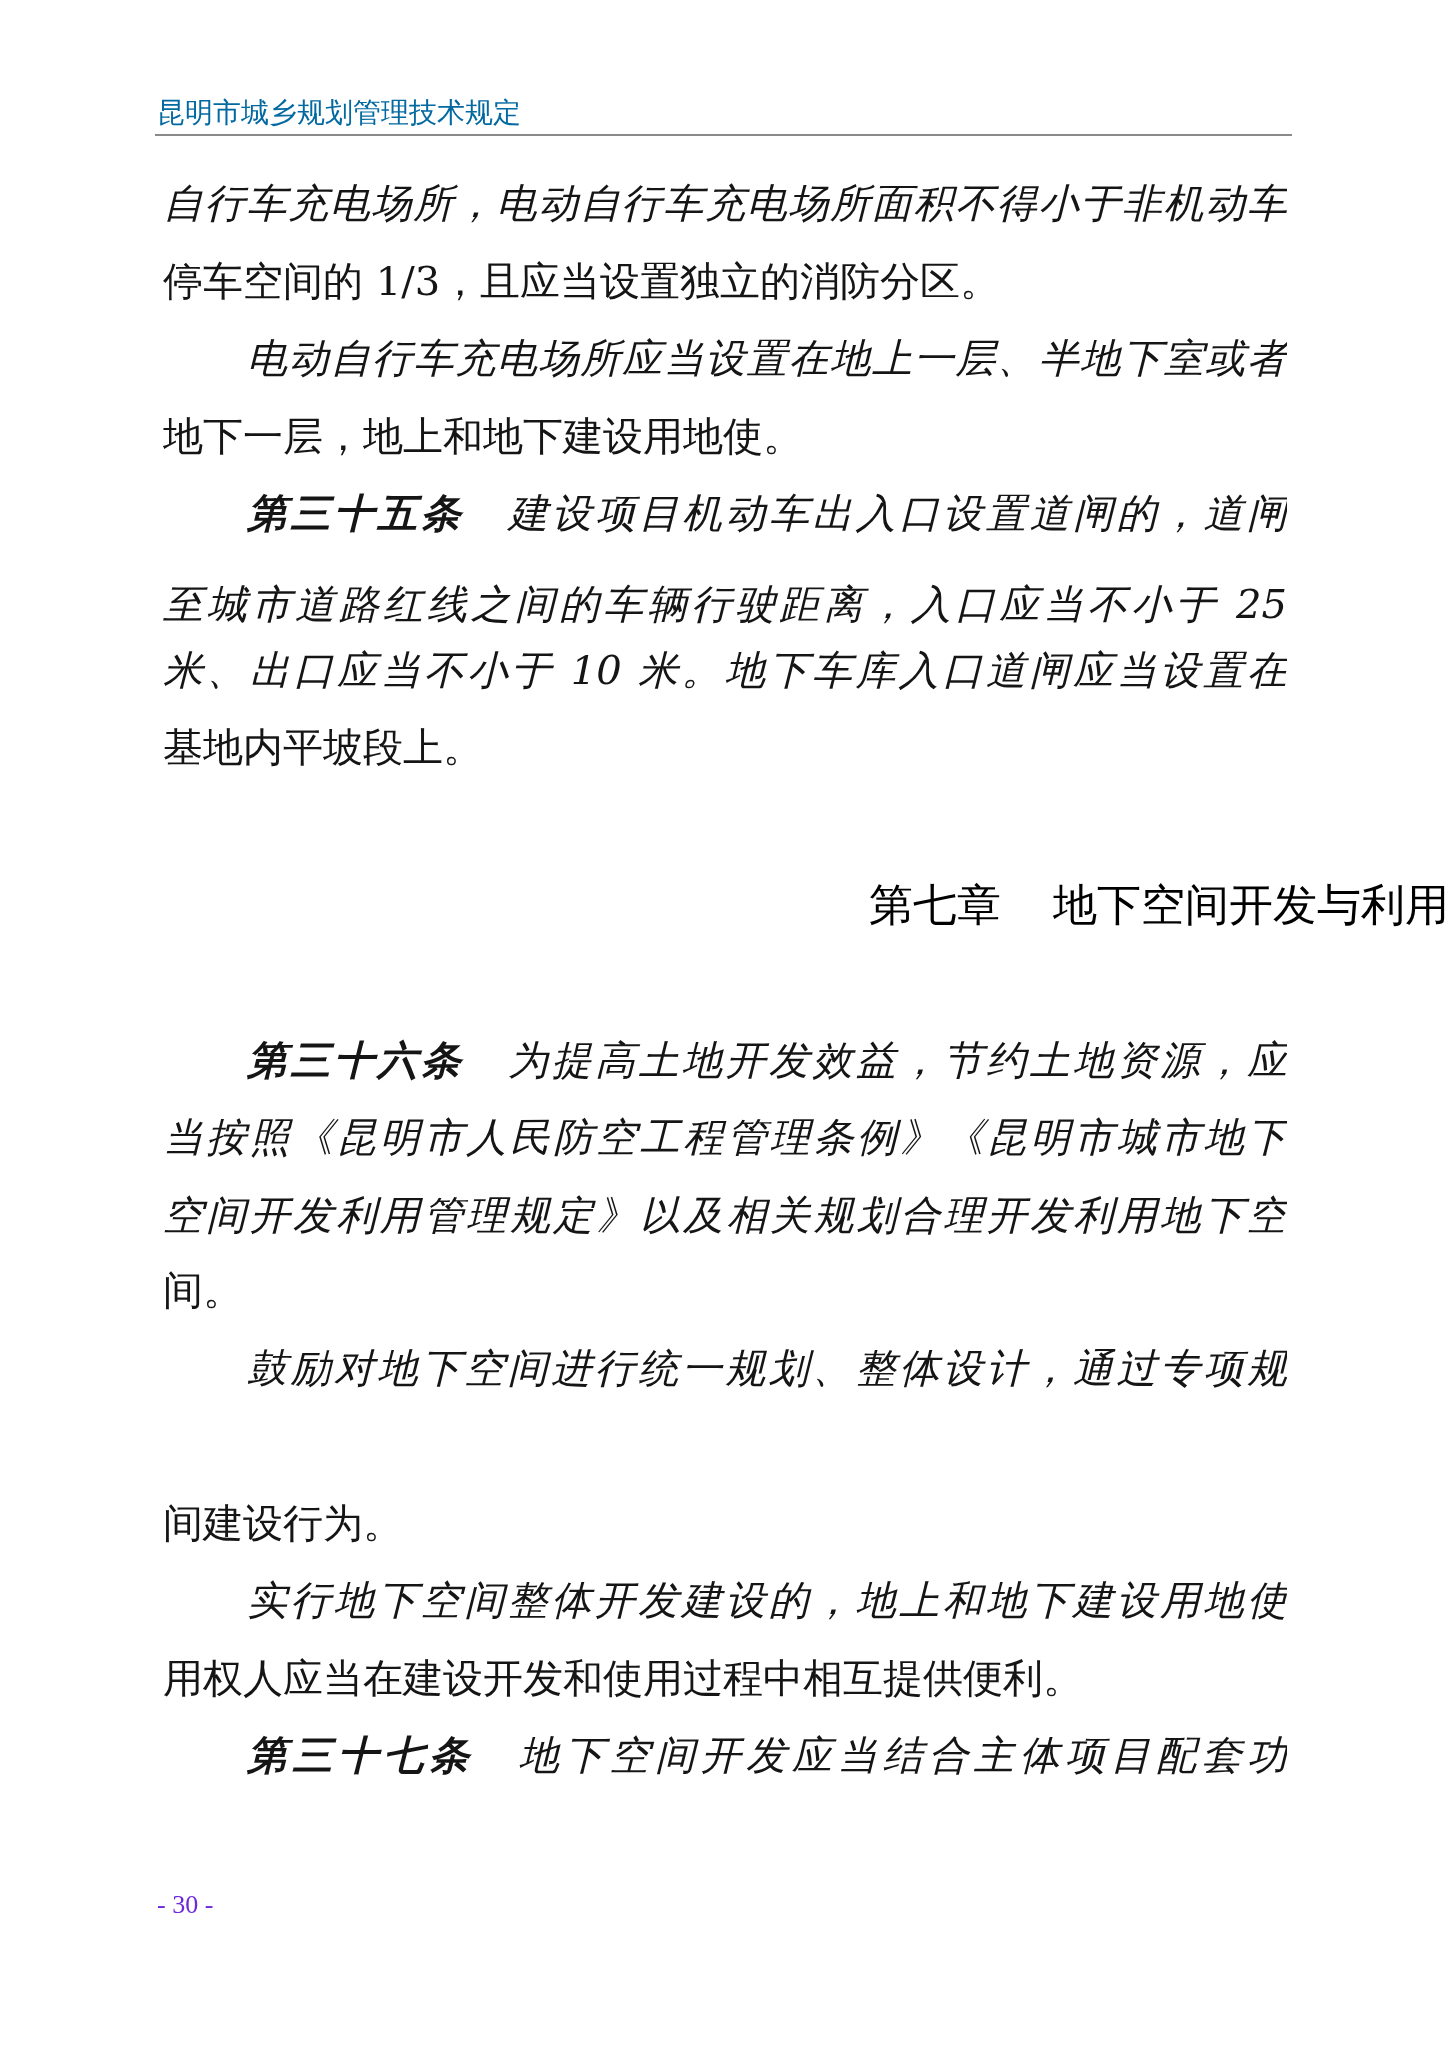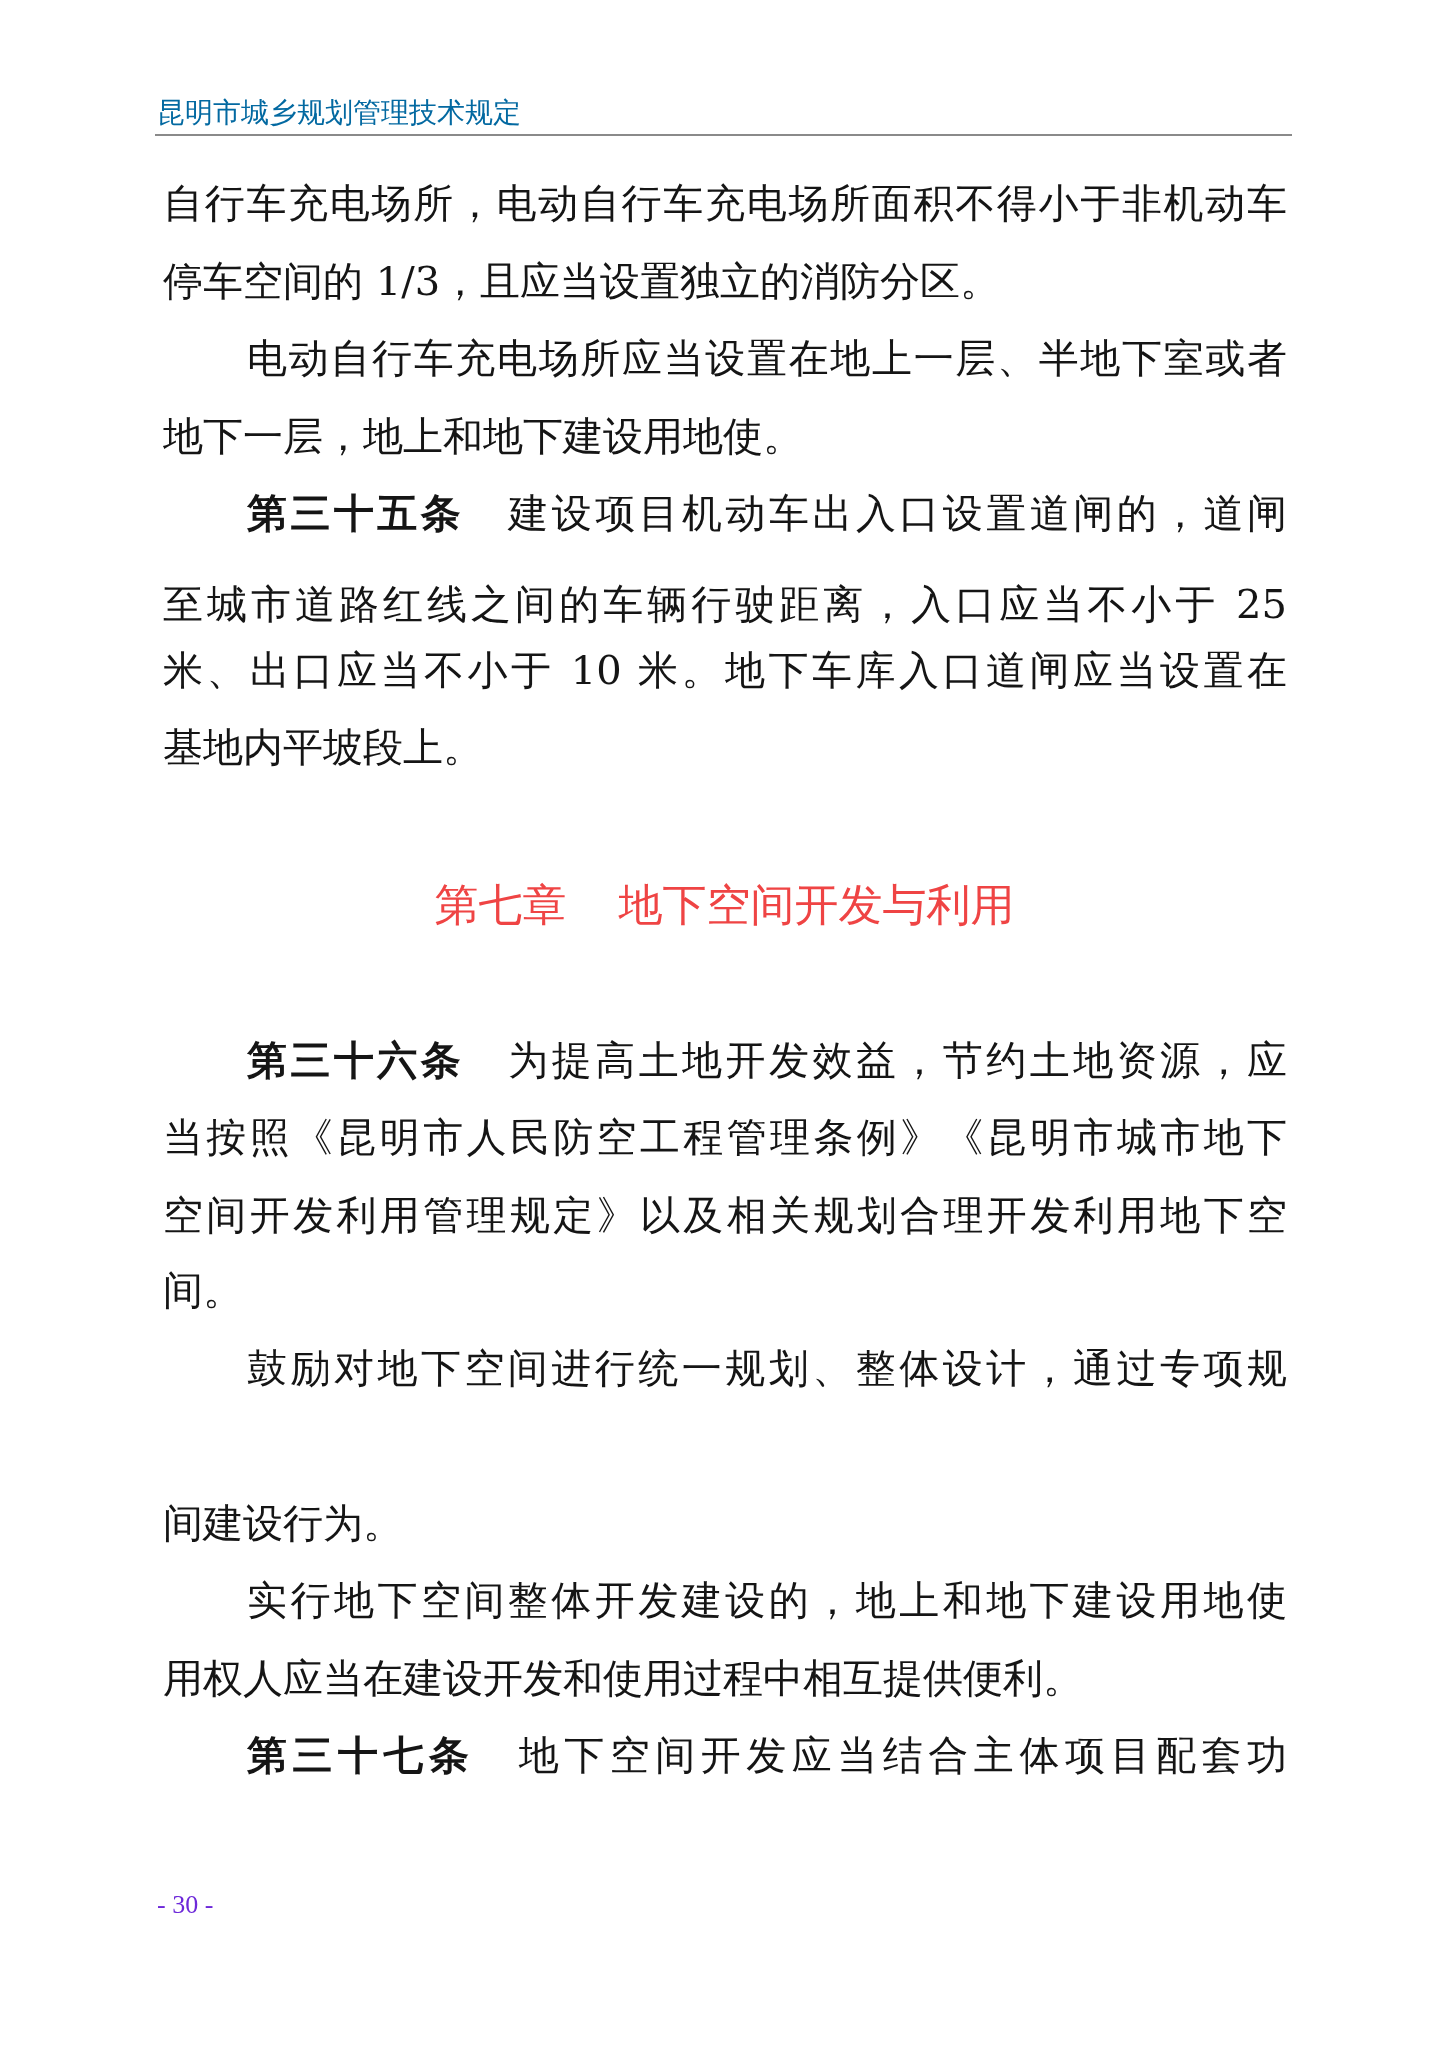--- a/index.html
+++ b/index.html
@@ -48,41 +48,42 @@
     line-height: 48px;
     white-space: nowrap;
     color: #151515;
     font-family: "DejaVu Serif", "Liberation Serif", serif;
   }
   .line.justify {
     text-align: justify;
     text-align-last: justify;
     white-space: normal;
     overflow: hidden;
+    font-style: italic;
   }
   .line.indent {
     left: 247px;
     width: 1040px;
   }
   .line .article-label {
     font-family: "DejaVu Sans", "Liberation Sans", sans-serif;
     font-weight: bold;
     margin-right: 44px;
     margin-top: 23px;
   }
   .chapter-title {
     position: absolute;
     left: 0;
     width: 1449px;
     top: 878px;
-    text-align: center;
+    text-align: right;
     font-family: "DejaVu Sans", "Liberation Sans", sans-serif;
     font-size: 44px;
     line-height: 54px;
-    color: #ef4444;
+    color: #000000;
   }
   .chapter-title .chapter-no {
     margin-right: 52px;
   }
   .page-number {
     position: absolute;
     left: 157px;
     top: 1890px;
     font-family: "Liberation Serif", "DejaVu Serif", serif;
     font-size: 26px;

